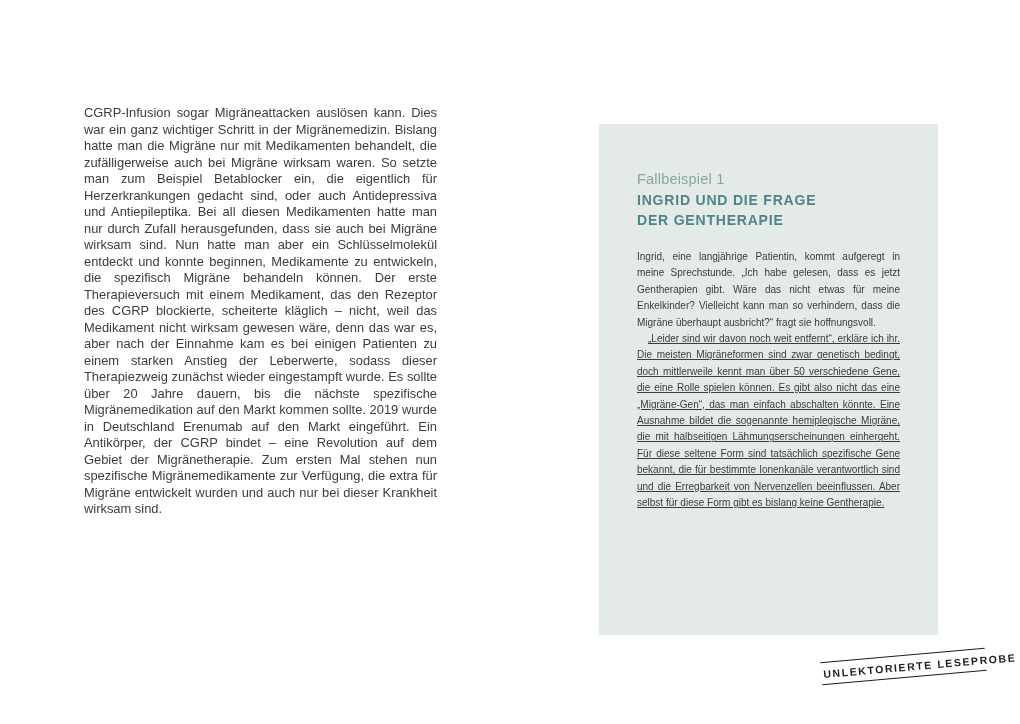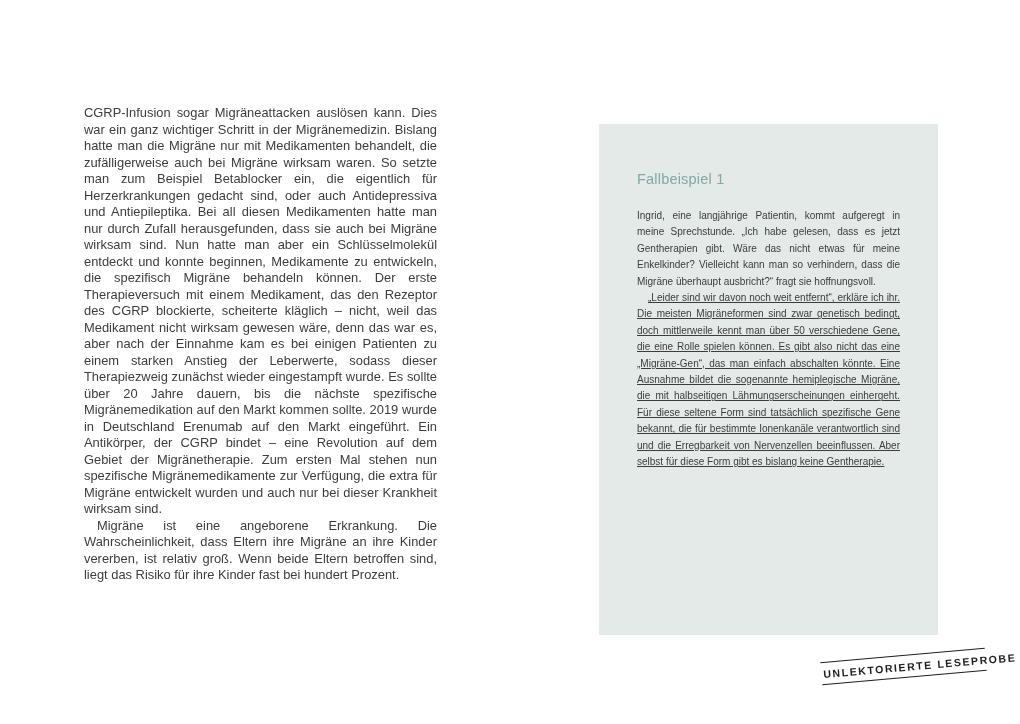--- a/index.html
+++ b/index.html
@@ -59,25 +59,28 @@
     background:transparent;
   }
 </style>
 </head>
 <body>
 
 <main>
 
   <section class="left-col">
     <p>CGRP-Infusion sogar Migräneattacken auslösen kann. Dies war ein ganz wichtiger Schritt in der Migränemedizin. Bislang hatte man die Migräne nur mit Medikamenten behandelt, die zufälligerweise auch bei Migräne wirksam waren. So setzte man zum Beispiel Betablocker ein, die eigentlich für Herzerkrankungen gedacht sind, oder auch Antidepressiva und Antiepileptika. Bei all diesen Medikamenten hatte man nur durch Zufall herausgefunden, dass sie auch bei Migräne wirksam sind. Nun hatte man aber ein Schlüsselmolekül entdeckt und konnte beginnen, Medikamente zu entwickeln, die spezifisch Migräne behandeln können. Der erste Therapieversuch mit einem Medikament, das den Rezeptor des CGRP blockierte, scheiterte kläglich – nicht, weil das Medikament nicht wirksam gewesen wäre, denn das war es, aber nach der Einnahme kam es bei einigen Patienten zu einem starken Anstieg der Leberwerte, sodass dieser Therapiezweig zunächst wieder eingestampft wurde. Es sollte über 20 Jahre dauern, bis die nächste spezifische Migränemedikation auf den Markt kommen sollte. 2019 wurde in Deutschland Erenumab auf den Markt eingeführt. Ein Antikörper, der CGRP bindet – eine Revolution auf dem Gebiet der Migränetherapie. Zum ersten Mal stehen nun spezifische Migränemedikamente zur Verfügung, die extra für Migräne entwickelt wurden und auch nur bei dieser Krankheit wirksam sind.</p>
-    <p>Migräne ist eine angeborene Erkrankung. Die Wahrscheinlichkeit, dass Eltern ihre Migräne an ihre Kinder vererben, ist relativ groß. Wenn beide Eltern betroffen sind, liegt das Risiko für ihre Kinder fast bei hundert Prozent.</p>
   </section>
 
   <aside class="case-box">
     <div class="kicker">Fallbeispiel 1</div>
+    <h2 class="box-title">
+      <span>INGRID UND DIE FRAGE</span><br>
+      <span>DER GENTHERAPIE</span>
+    </h2>
     <div class="box-body">
       <p>Ingrid, eine langjährige Patientin, kommt aufgeregt in meine Sprechstunde. „Ich habe gelesen, dass es jetzt Gentherapien gibt. Wäre das nicht etwas für meine Enkelkinder? Vielleicht kann man so verhindern, dass die Migräne überhaupt ausbricht?“ fragt sie hoffnungsvoll.</p>
       <p>„Leider sind wir davon noch weit entfernt“, erkläre ich ihr. Die meisten Migräneformen sind zwar genetisch bedingt, doch mittlerweile kennt man über 50 verschiedene Gene, die eine Rolle spielen können. Es gibt also nicht das eine „Migräne-Gen“, das man einfach abschalten könnte. Eine Ausnahme bildet die sogenannte hemiplegische Migräne, die mit halbseitigen Lähmungserscheinungen einhergeht. Für diese seltene Form sind tatsächlich spezifische Gene bekannt, die für bestimmte Ionenkanäle verantwortlich sind und die Erregbarkeit von Nervenzellen beeinflussen. Aber selbst für diese Form gibt es bislang keine Gentherapie.</p>
     </div>
   </aside>
 
   <div class="ribbon">
     <span>UNLEKTORIERTE LESEPROBE</span>
   </div>
 

